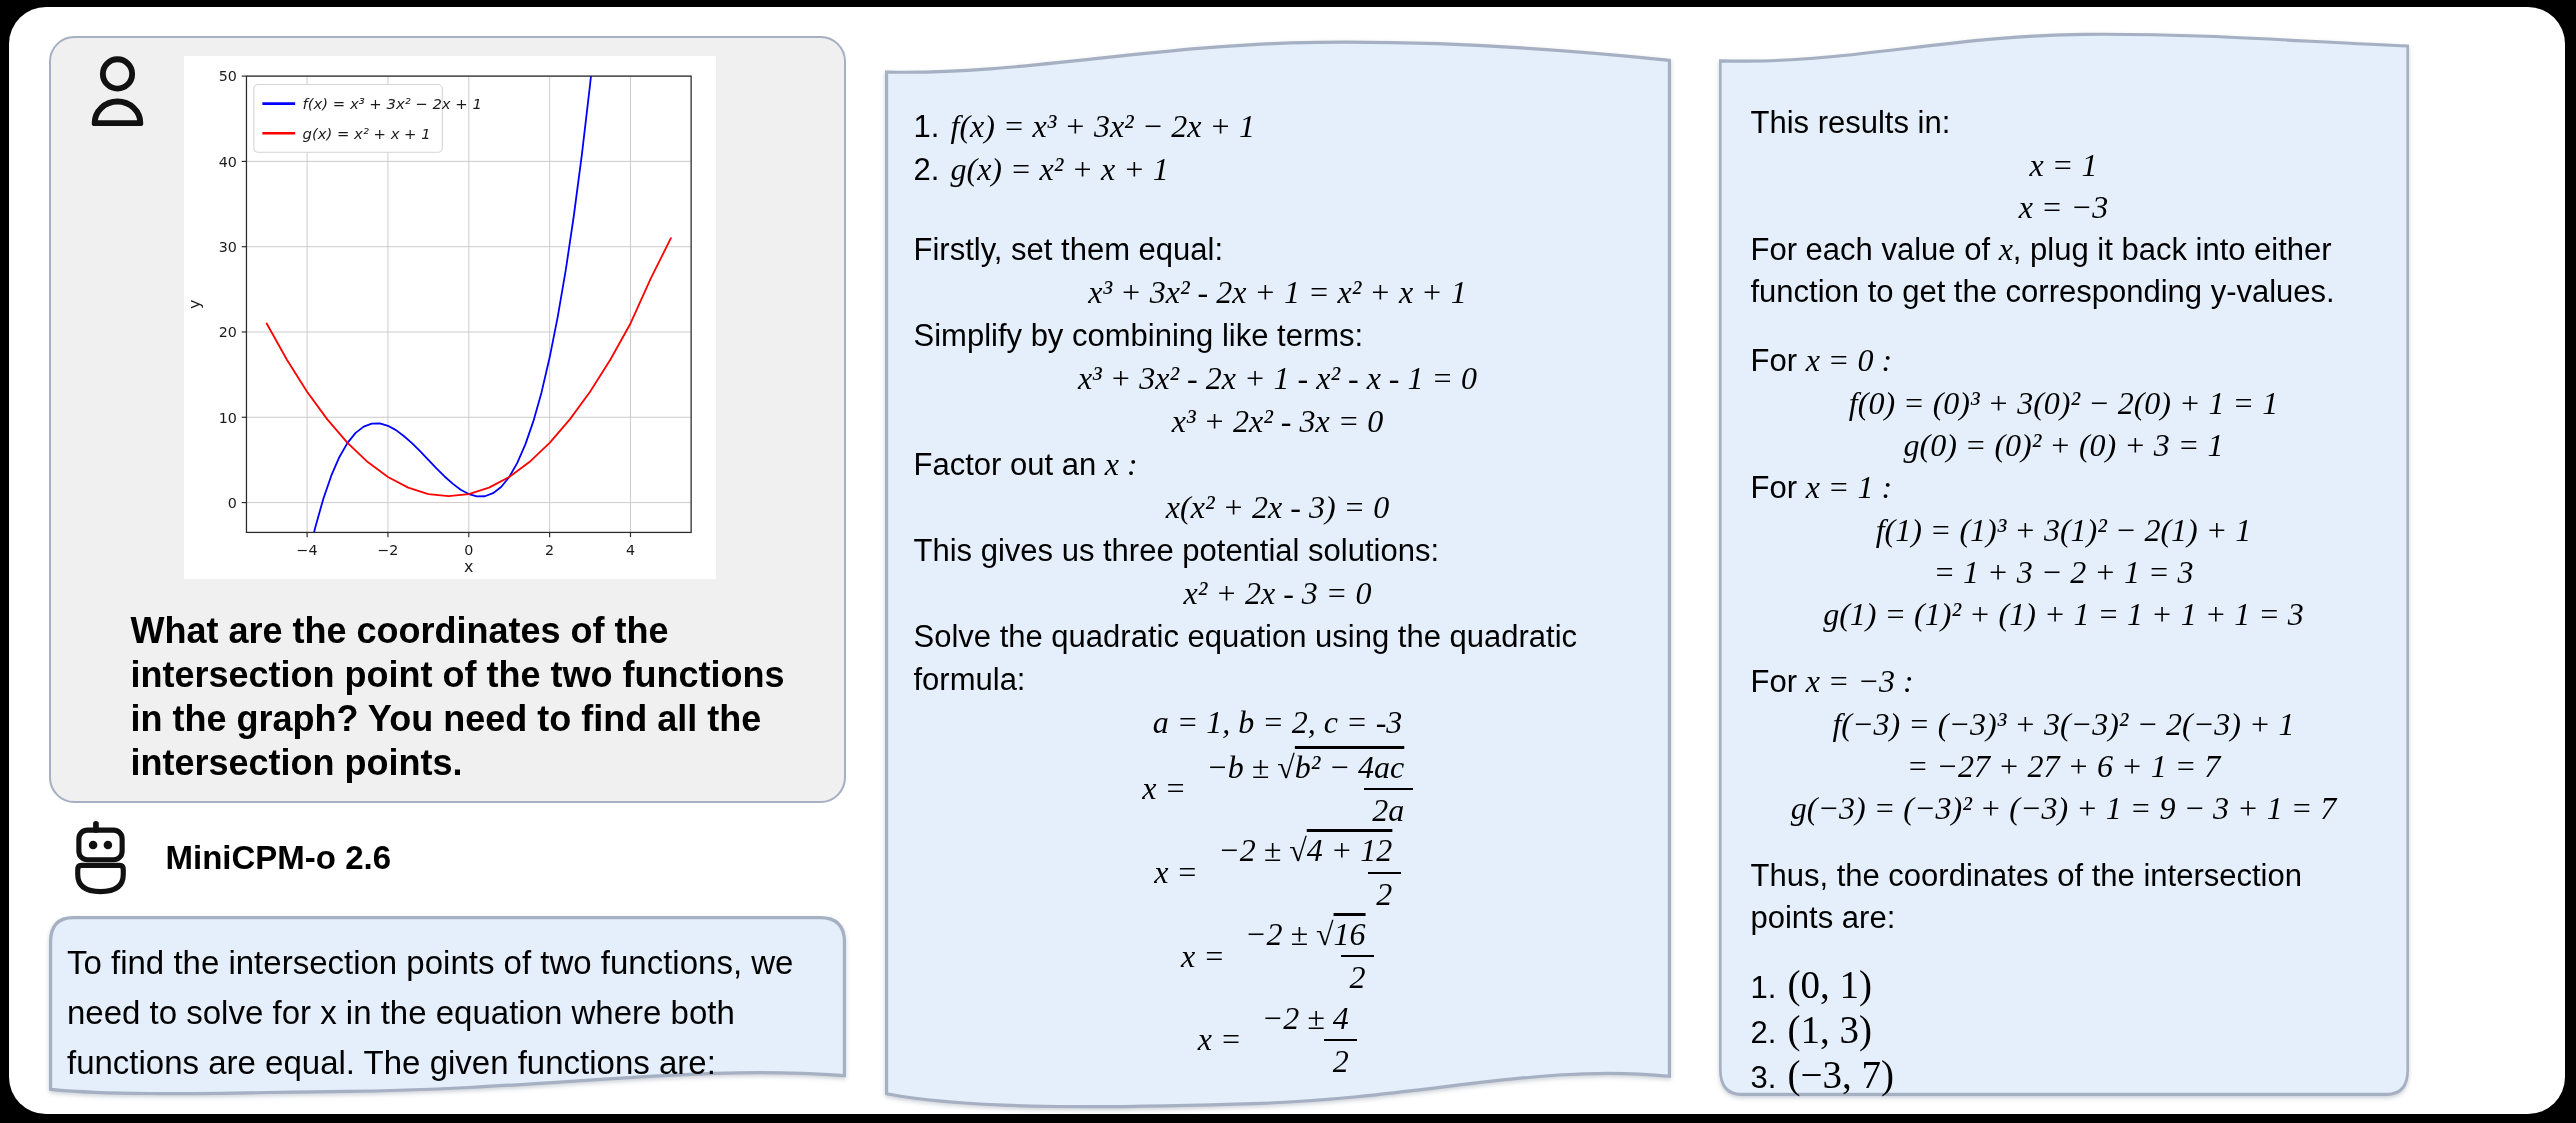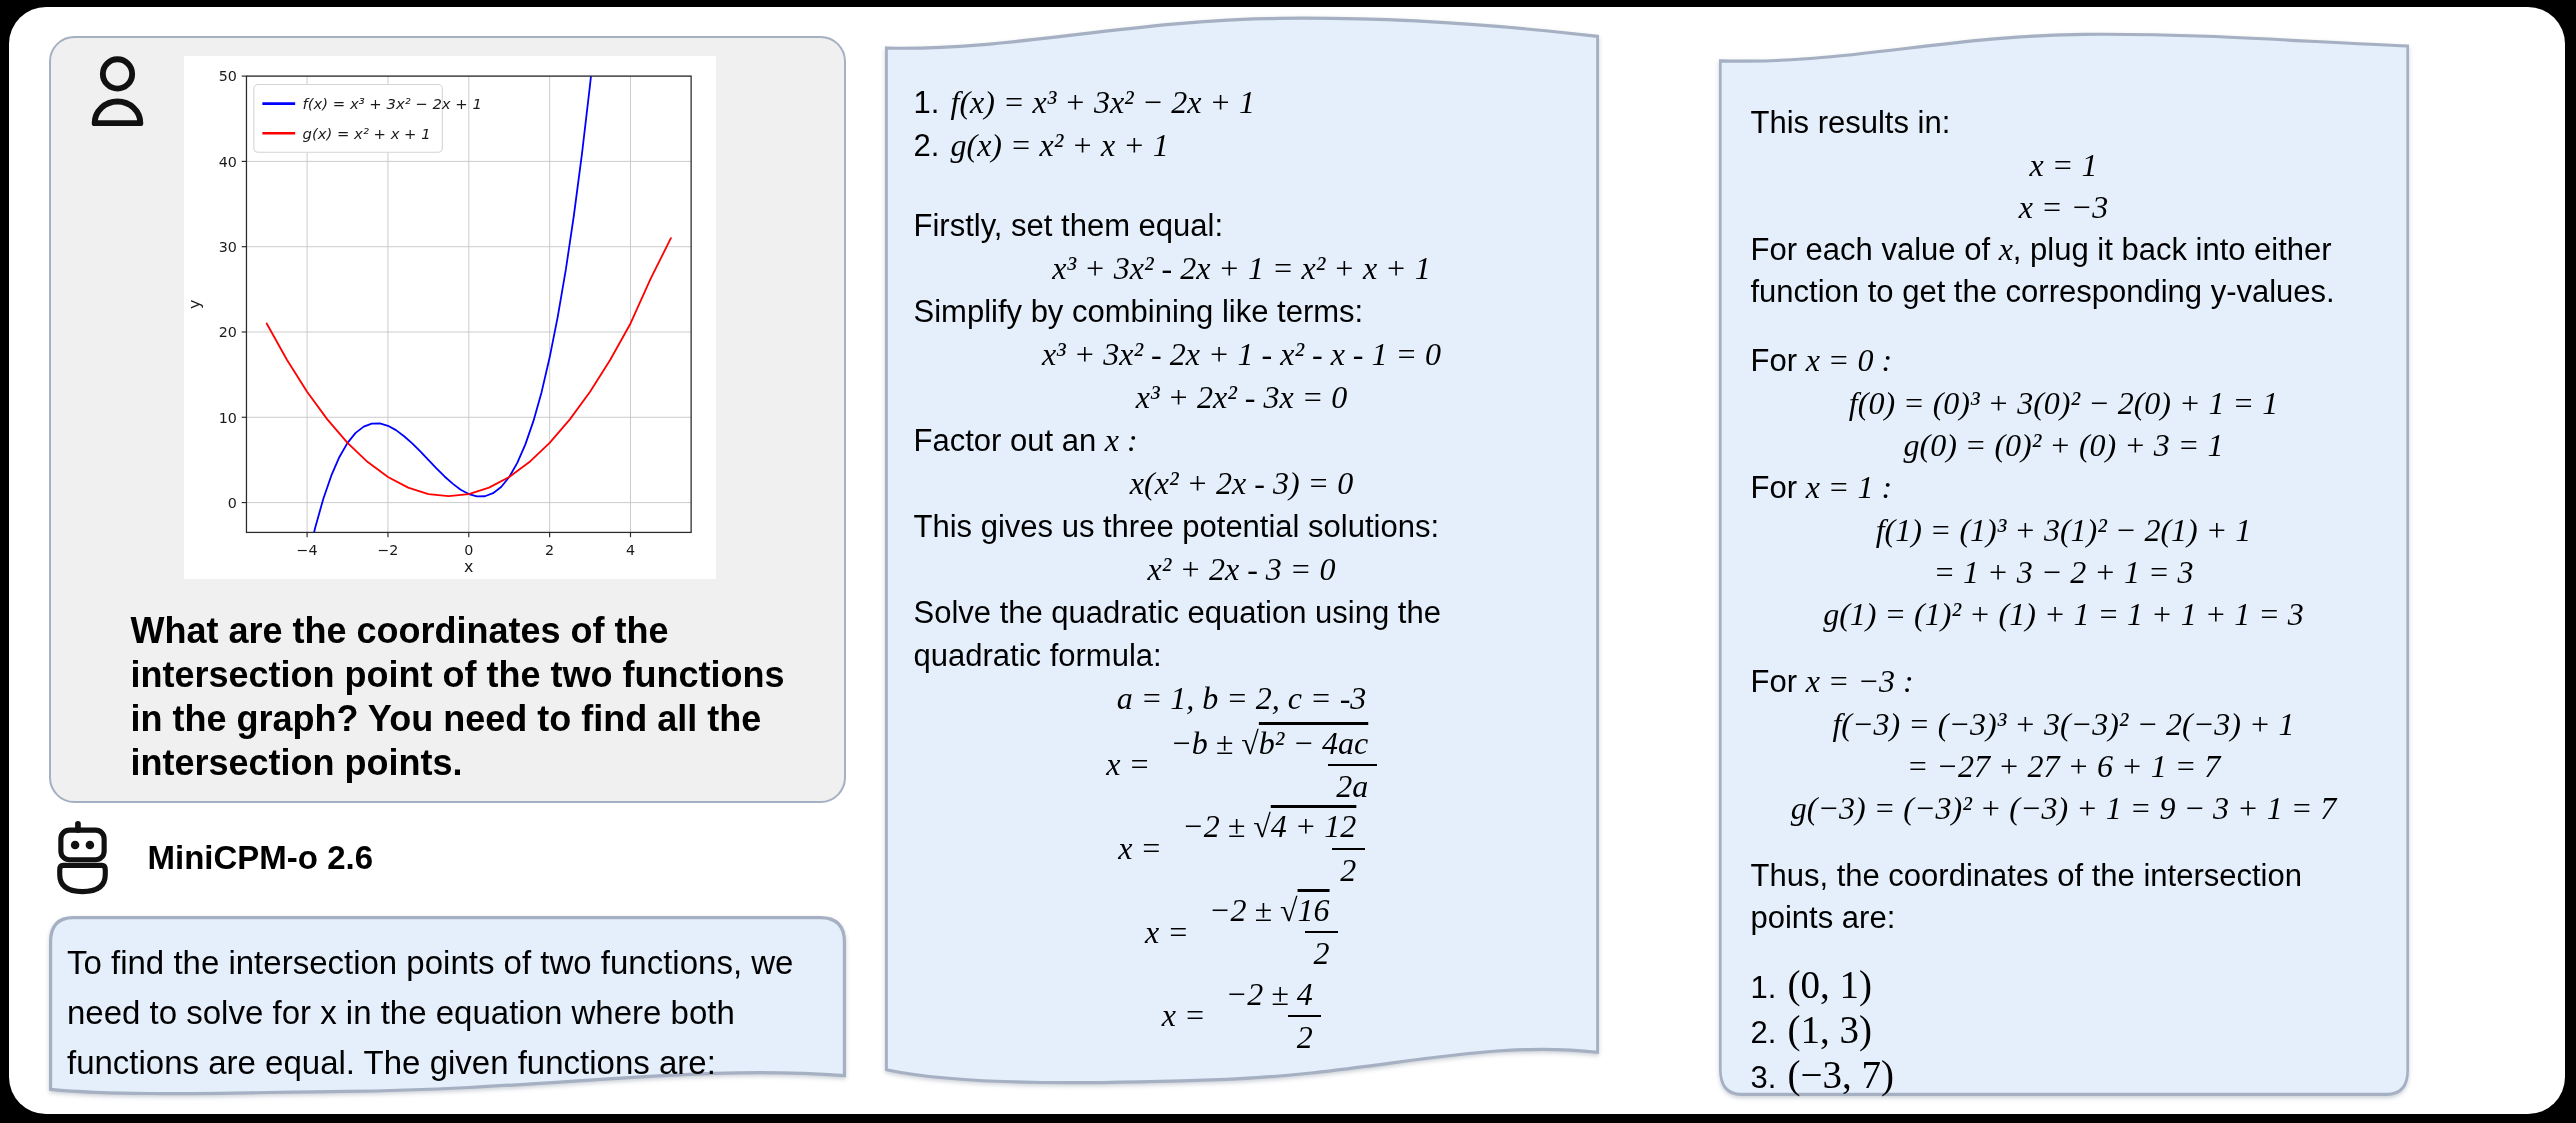--- a/index.html
+++ b/index.html
@@ -11,31 +11,31 @@
   #user-bubble{position:absolute;left:40px;top:29px;width:797px;height:767px;
     background:#f0f0f1;border:2.6px solid #a6b0c3;border-radius:25.4px;box-sizing:border-box;}
   #person-icon{position:absolute;left:37px;top:16px;width:59px;height:75px;}
   #graph-box{position:absolute;left:133px;top:17.5px;width:532px;height:523px;background:#fff;}
   #plot{width:100%;height:100%;display:block;}
   .tick{font:27px "DejaVu Sans",sans-serif;fill:#1a1a1a;}
   .axlabel{font:30px "DejaVu Sans",sans-serif;fill:#1a1a1a;}
   .leg{font:italic 28px "DejaVu Sans",sans-serif;fill:#1a1a1a;}
   #question{position:absolute;left:56px;top:571px;width:715px;
     font-weight:700;font-size:36px;line-height:44px;margin-left:24px;}
-  #robot-row{position:absolute;left:37px;top:814px;display:flex;align-items:center;}
+  #robot-row{position:absolute;left:55px;top:814px;display:flex;align-items:center;}
   #robot-icon{width:73px;height:74px;}
   #model-name{font-weight:700;font-size:33px;margin-left:29px;}
   
   .bubble{position:absolute;}
   .bubble .shape{position:absolute;left:0;top:0;width:100%;height:100%;
     filter:drop-shadow(0 2.6px 2.1px rgba(110,120,140,.35));}
   .bubble .content{position:relative;}
   #bubble1{left:40px;top:909px;width:797px;height:186px;}
   #bubble1 .content{padding:22px 18.5px 0 18.5px;font-size:33px;line-height:50px;}
-  #bubble2{left:876px;top:5px;width:714px;height:1080px;}
+  #bubble2{left:876px;top:29px;width:786px;height:1080px;}
   #bubble2 .content{padding:69px 29px 0 29px;}
   #bubble3{left:1710px;top:21px;width:690px;height:1069px;}
   #bubble3 .content{padding:74px 32px 0 32px;}
   
   .row{font-size:31px;line-height:43px;}
   #bubble3 .row{line-height:42px;}
   .math{font-family:"Liberation Serif",serif;font-style:italic;font-size:32px;}
   .mathup{font-family:"Liberation Serif",serif;font-size:39px;}
   .m{text-align:center;}
   .listrow .lnum{display:inline-block;min-width:37px;}

